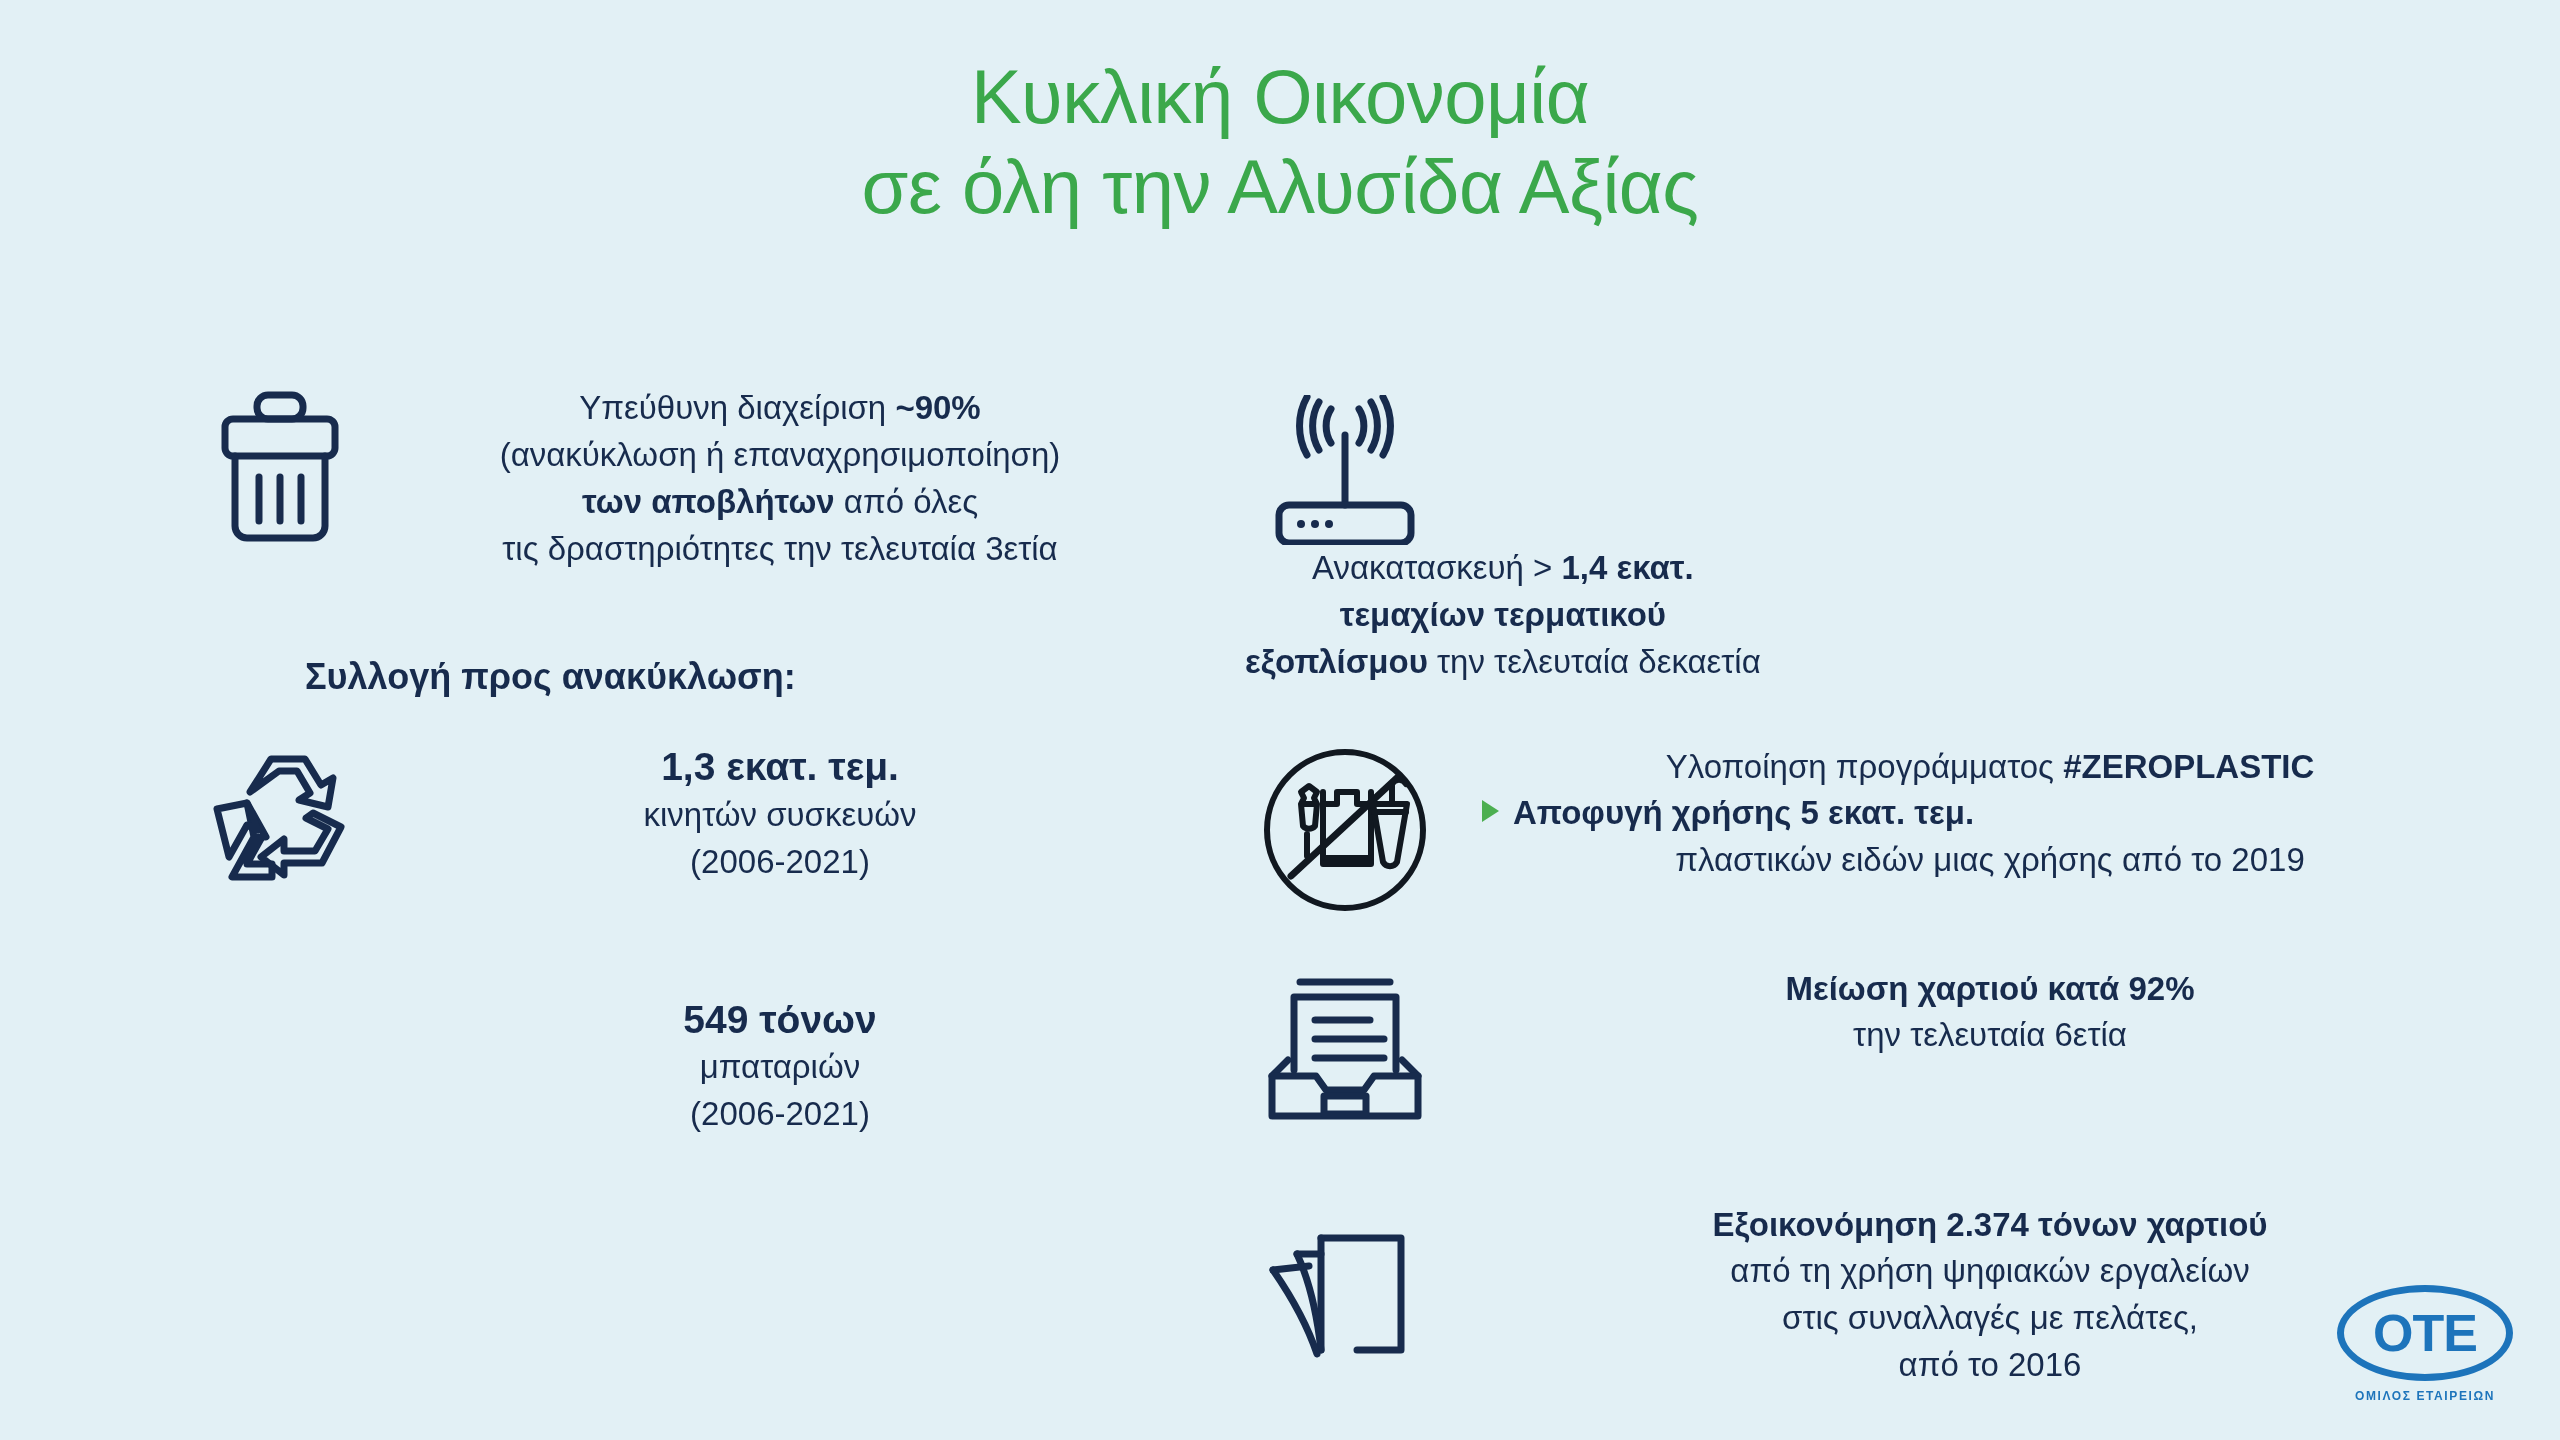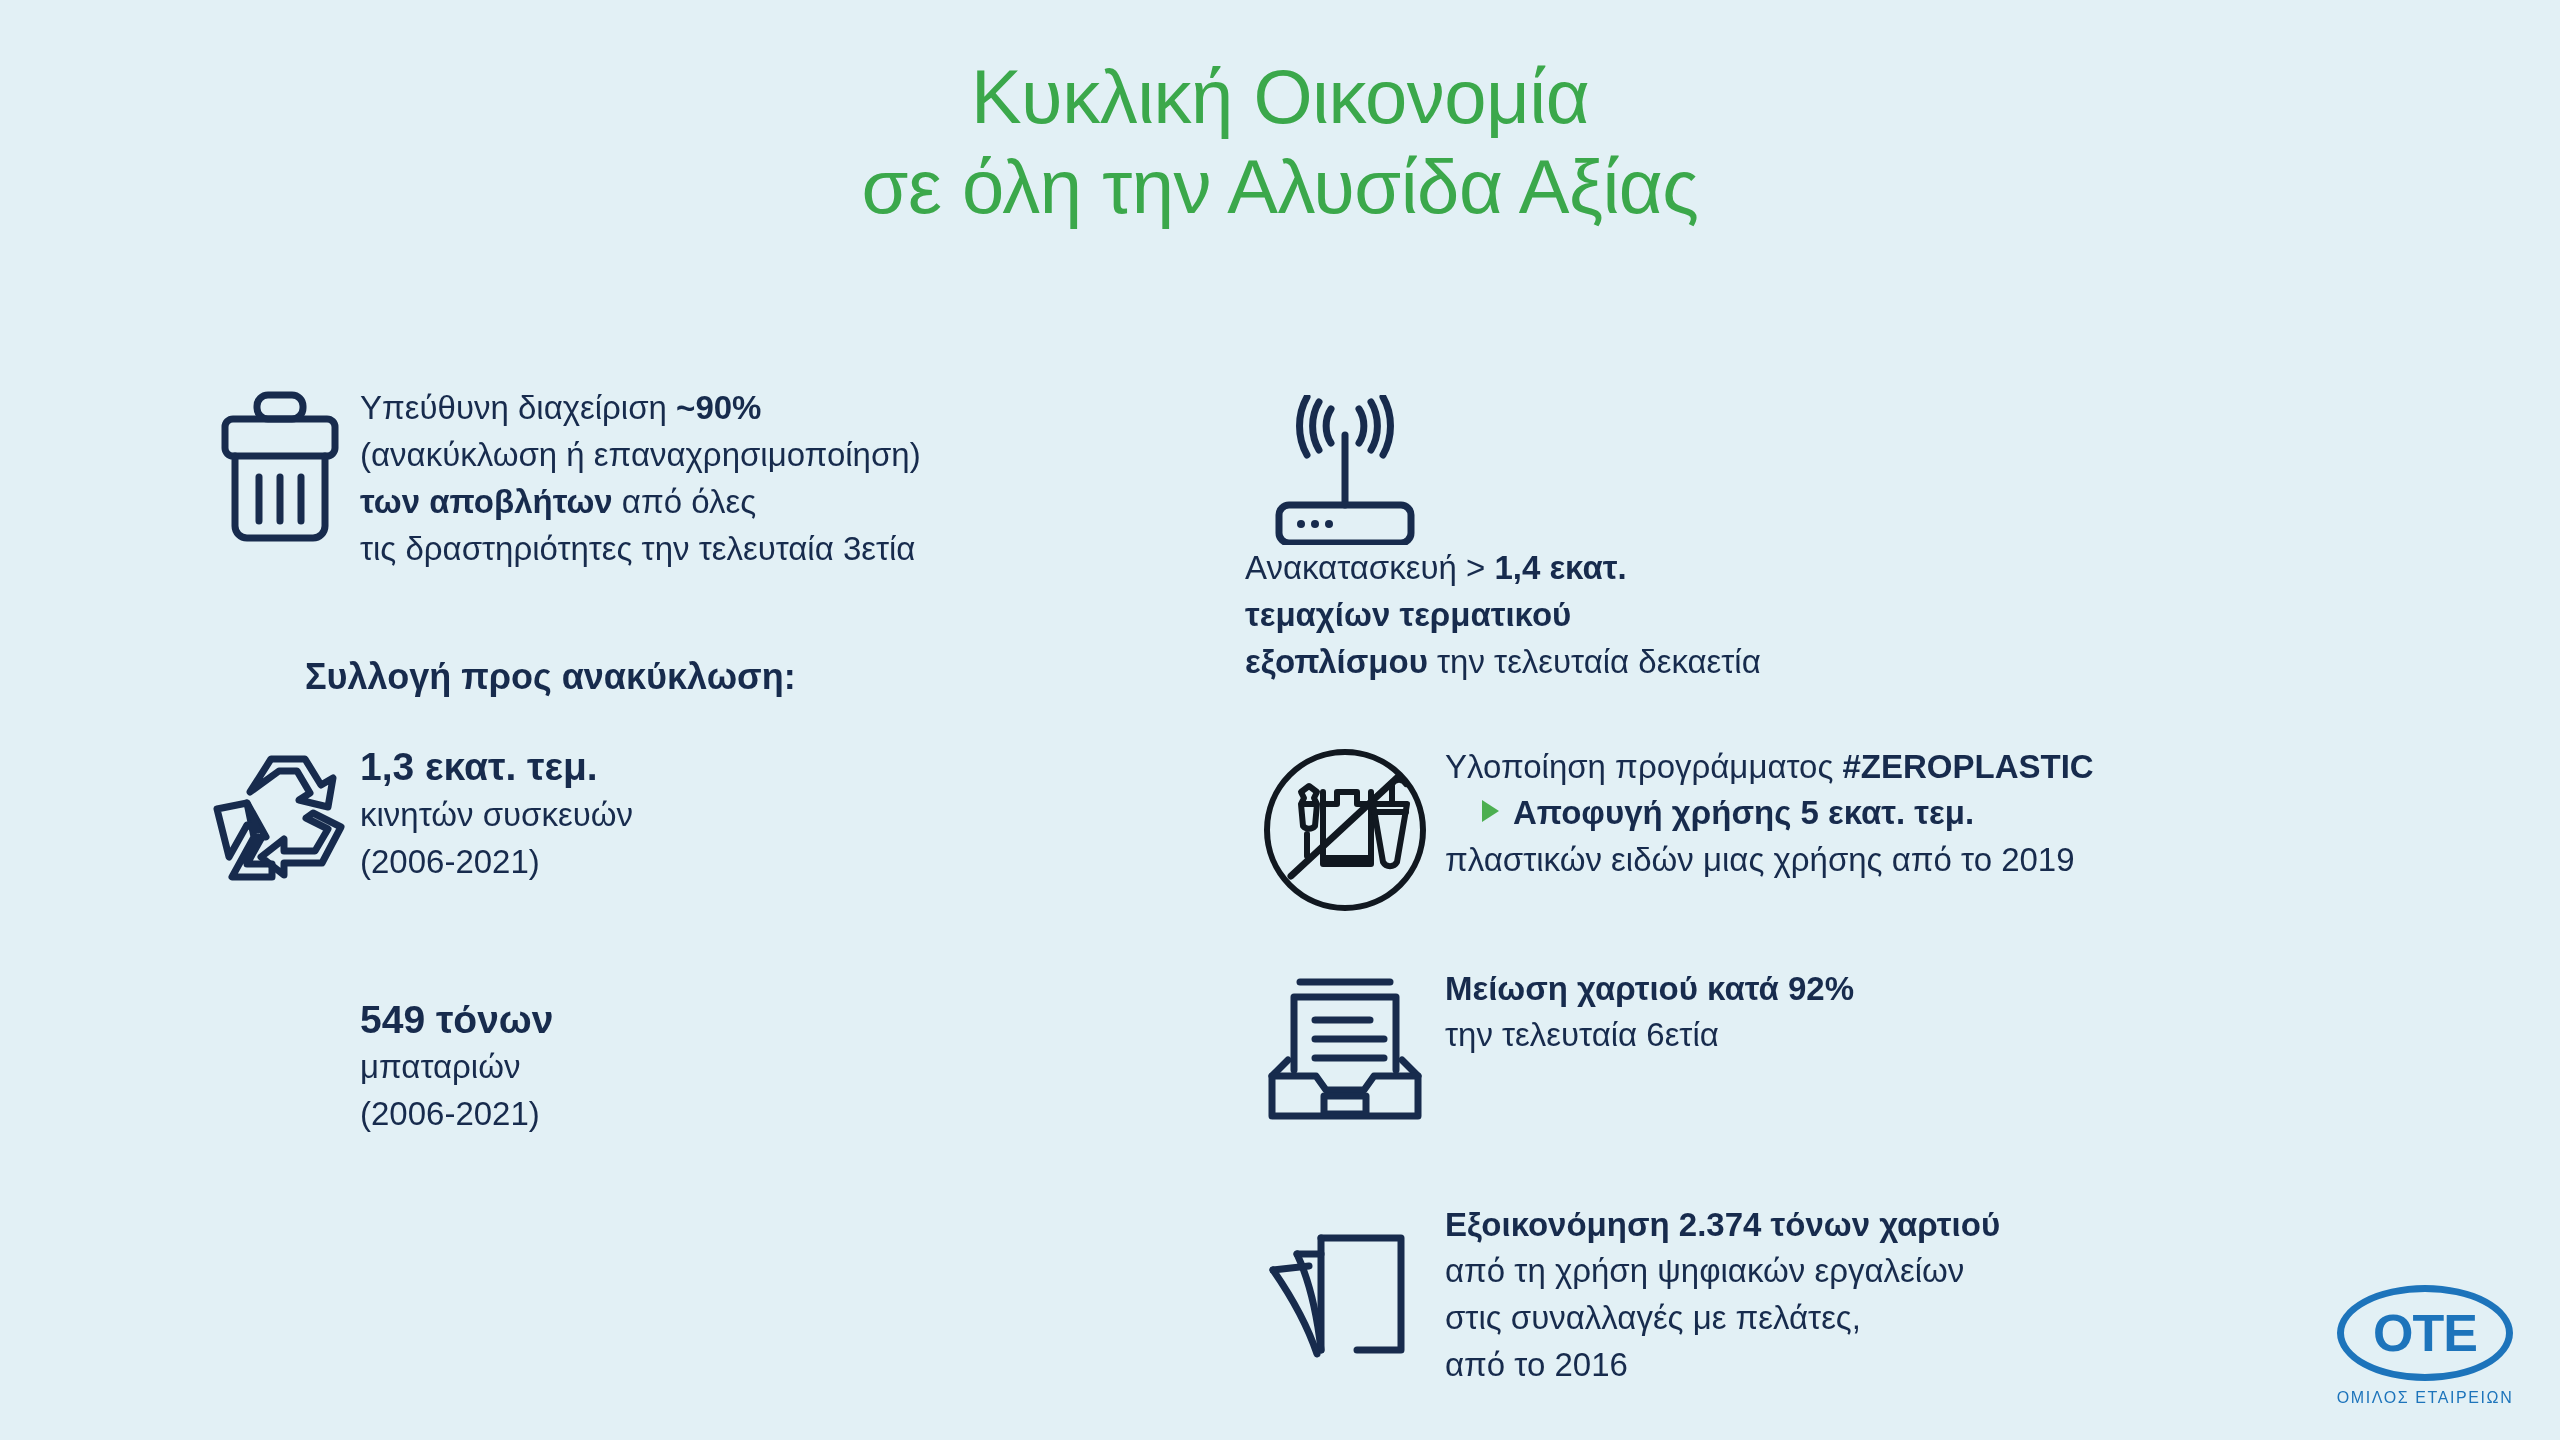--- a/index.html
+++ b/index.html
@@ -39,20 +39,21 @@
   .column {
     position: absolute;
   }
   #left-column  { left: 200px;  top: 385px; width: 1000px; }
   #right-column { left: 1245px; top: 385px; width: 1290px; }
 
   .fact {
     position: relative;
     display: flex;
     align-items: flex-start;
+    text-align: center;
   }
   .fact-icon {
     flex: 0 0 auto;
     display: flex;
     align-items: flex-start;
     justify-content: center;
   }
   .fact-body {
     flex: 1 1 auto;
   }
@@ -122,22 +123,22 @@
     left: 0; right: 0; top: 50%;
     transform: translateY(-50%);
     font-size: 52px;
     font-weight: bold;
     color: #1d74bb;
     letter-spacing: -1px;
     line-height: 1;
   }
   #ote-logo .sub {
     margin-top: 8px;
-    font-size: 16px;
-    font-weight: normal;
+    font-size: 12px;
+    font-weight: bold;
     letter-spacing: 1.6px;
     color: #1d74bb;
   }
 
   svg { display: block; }
   .ico { stroke: #172b4d; fill: none; stroke-width: 7; stroke-linecap: round; stroke-linejoin: round; }
   .ico-f { fill: #172b4d; stroke: none; }
 </style>
 </head>
 <body>

